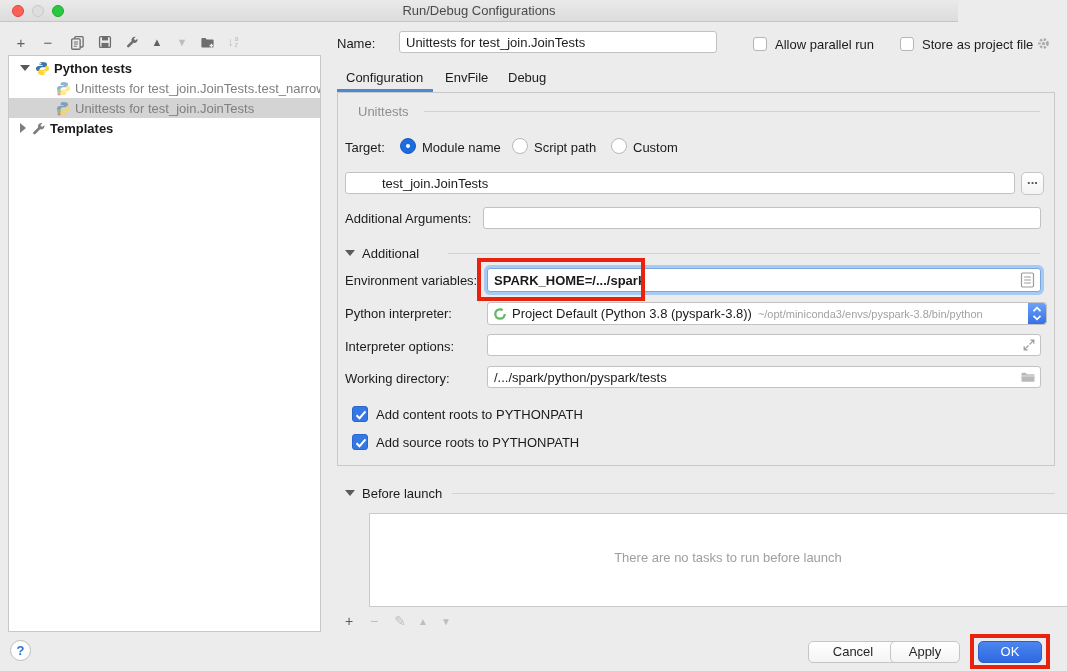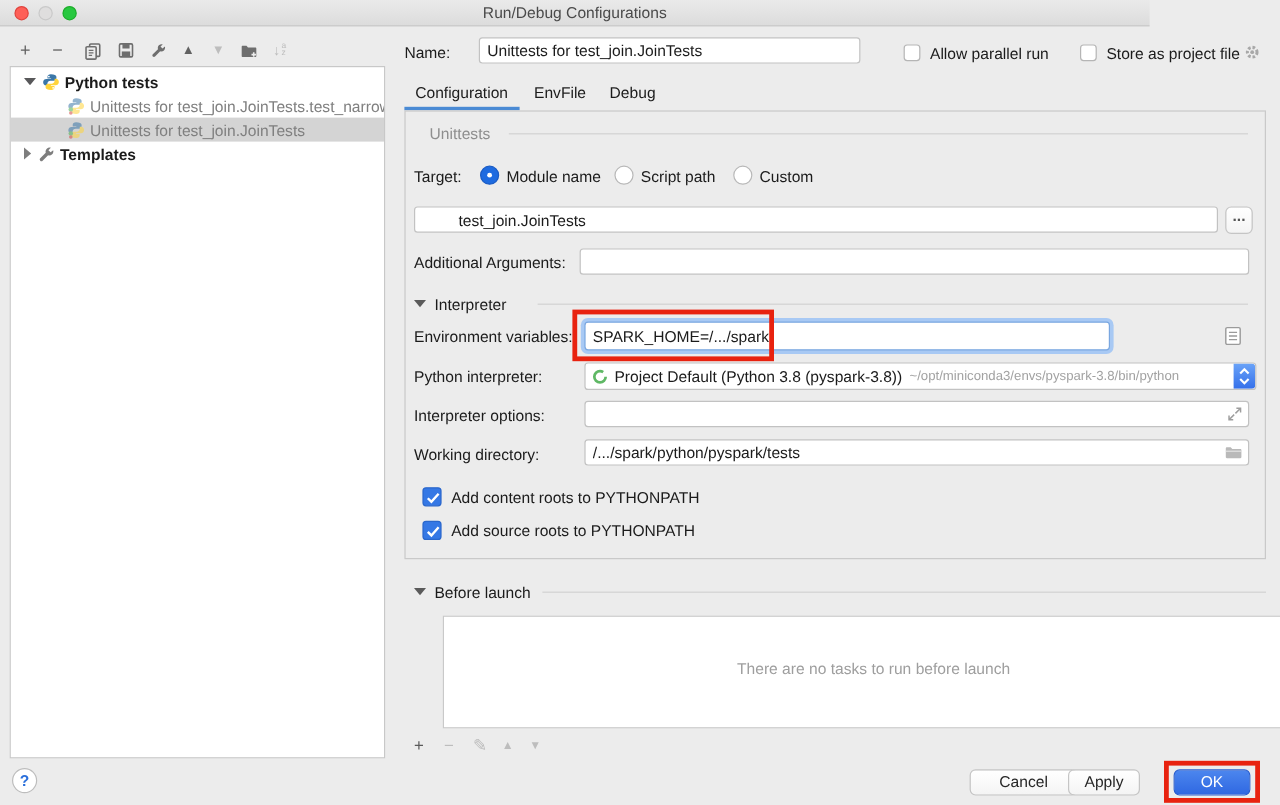--- a/index.html
+++ b/index.html
@@ -212,25 +212,25 @@
   <div class="radio" style="left:611px; top:138px"></div>
   <div class="lbl" style="left:633px; top:140px">Custom</div>
 
   <input class="tf" style="left: 345px; top: 172px; width: 670px; padding-left: 36px;" value="test_join.JoinTests">
   <div class="btn" style="left:1021px; top:172px; width:23px; height:23px; line-height:14px; font-weight:bold; color:#555">...</div>
 
   <div class="lbl" style="left:345px; top:211px">Additional Arguments:</div>
   <input class="tf" style="left: 483px; top: 207px; width: 558px;" value="">
 
   <div class="sect-twisty" style="left:345px; top:250px"></div>
-  <div class="lbl" style="left:362px; top:246px">Interpreter</div>
+  <div class="lbl" style="left:362px; top:246px">Additional</div>
   <div class="hr" style="left:448px; top:253px; width:592px"></div>
 
   <div class="lbl" style="left:345px; top:273px">Environment variables:</div>
-  <input class="tf focused" style="left: 487px; top: 268px; width: 438px; height: 24px; padding-right: 26px;" value="SPARK_HOME=/.../spark">
+  <input class="tf focused" style="left: 487px; top: 268px; width: 554px; height: 24px; padding-right: 26px; font-weight: bold;" value="SPARK_HOME=/.../spark">
   <svg class="abs" style="left:1020px; top:272px" width="15" height="16" viewBox="0 0 14 16">
     <rect x="1" y="1" width="12" height="14" rx="1.2" fill="#FFF" stroke="#9B9B9B" stroke-width="1.2"></rect>
     <path d="M3.6 5h6.8M3.6 8h6.8M3.6 11h6.8" stroke="#9B9B9B" stroke-width="1.2"></path>
   </svg>
 
   <div class="lbl" style="left:345px; top:306px">Python interpreter:</div>
   <div class="combo">
     <svg width="14" height="14" viewBox="0 0 16 16" style="flex:0 0 auto; margin-right:5px">
       <circle cx="8" cy="8" r="5.4" fill="none" stroke="#5FB865" stroke-width="2.6" stroke-dasharray="28 6"></circle>
     </svg>
@@ -288,19 +288,19 @@
     </div>
   <div class="bl-tool disabled" style="left:413px; font-size:10px">
       <span>▲</span>
     </div>
   <div class="bl-tool disabled" style="left:436px; font-size:10px">
       <span>▼</span>
     </div>
 
   <div class="help-btn">?</div>
   <div class="btn" style="left:808px; top:641px; width:90px">Cancel</div>
-  <div class="btn" style="left:890px; top:641px; width:60px">Apply</div>
+  <div class="btn" style="left:890px; top:641px; width:70px">Apply</div>
   <div class="btn primary" style="left:978px; top:641px; width:64px">OK</div>
 
   <div class="annotation" style="left:477px; top:258px; width:168px; height:43px"></div>
   <div class="annotation" style="left:970px; top:634px; width:80px; height:35px"></div>
 
 </div>
 
 </body></html>

